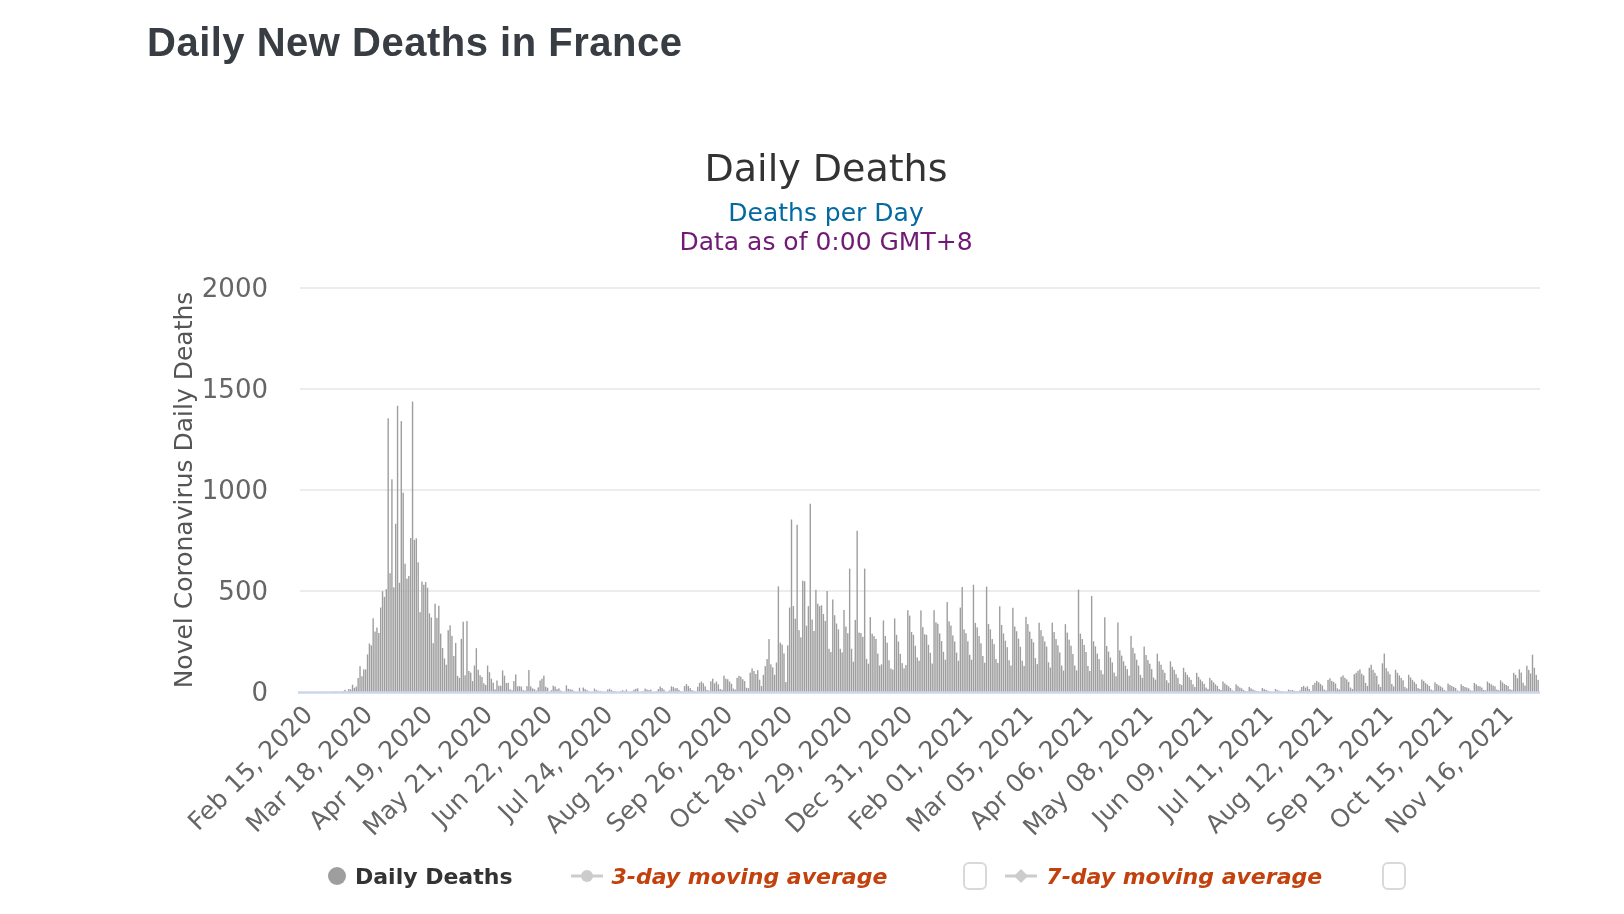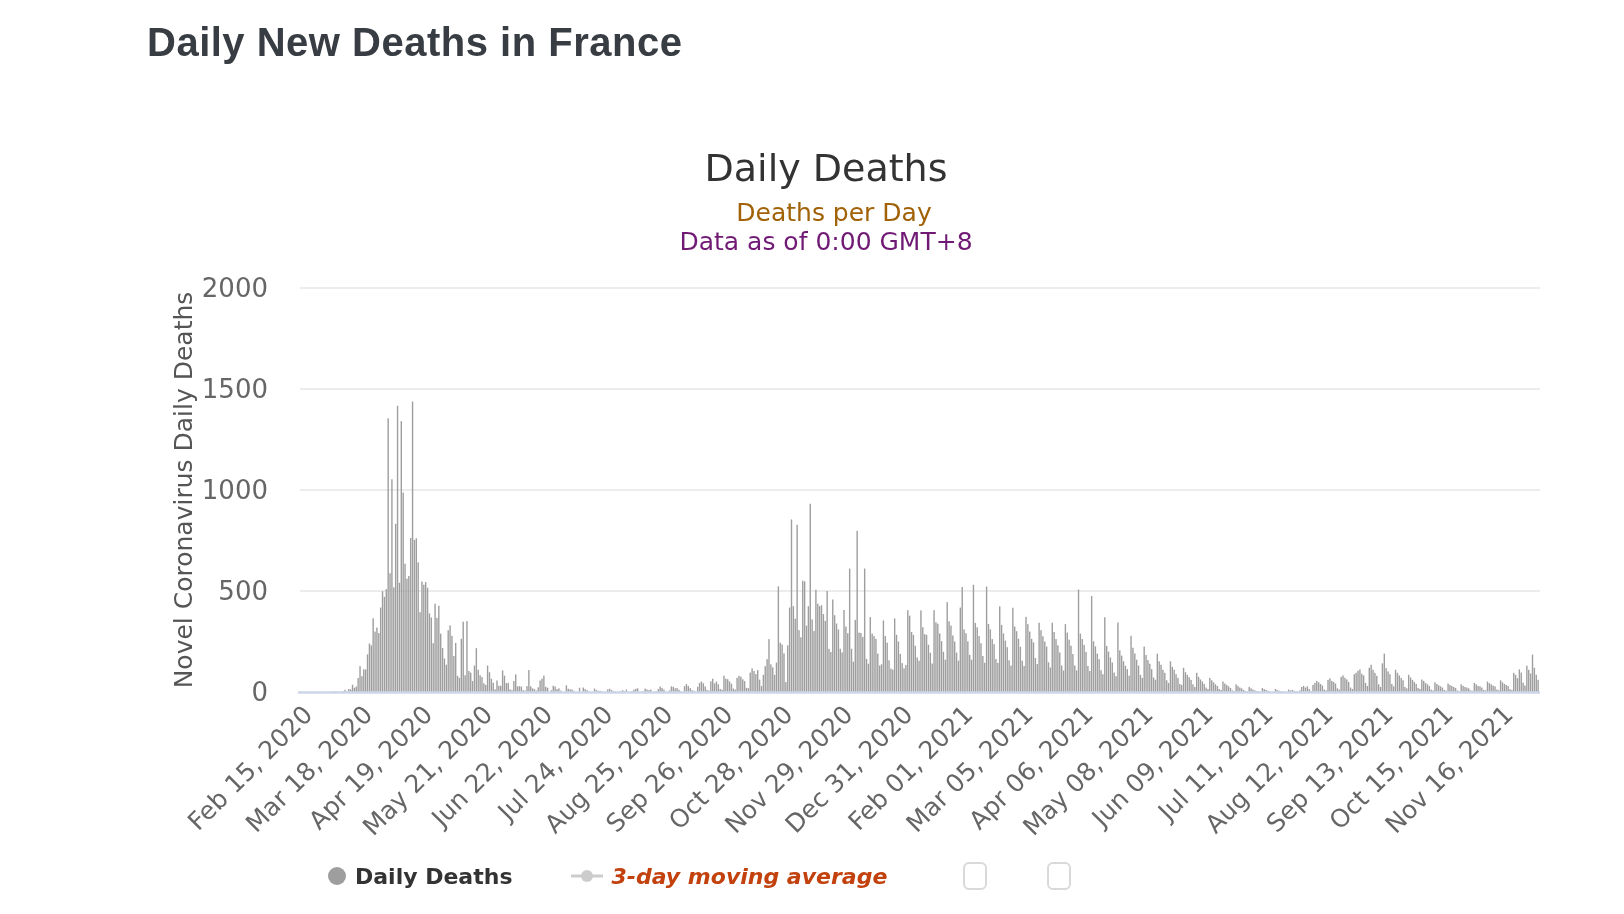--- a/index.html
+++ b/index.html
@@ -11,22 +11,22 @@
     position:absolute;left:147px;top:20px;margin:0;
     font-family:"Liberation Sans",sans-serif;
     font-size:40px;font-weight:700;color:#383d44;letter-spacing:0.5px;
   }
   .chart-head{position:absolute;left:112px;top:0;width:1428px;text-align:center;}
   .chart-title{
     position:absolute;left:0;top:146px;width:100%;
     font-size:38px;font-weight:400;color:#333333;
   }
   .chart-subtitle1{
-    position:absolute;left:8px;top:198px;width:100%;
-    font-size:25px;color:#a16207;
+    position:absolute;left:0;top:198px;width:100%;
+    font-size:25px;color:#0369a1;
   }
   .chart-subtitle2{
     position:absolute;left:0;top:227px;width:100%;
     font-size:25px;color:#701a75;
   }
   #chart-svg{position:absolute;left:0;top:0;}
   .legend{
     position:absolute;left:328px;top:860px;height:32px;
     display:flex;align-items:center;
   }
@@ -729,15 +729,22 @@
 
   <div class="legend-item disabled legend-item-3day">
     <svg class="marker-svg" width="36" height="24" viewBox="0 0 36 24">
       <line x1="2" y1="12" x2="34" y2="12" stroke="#cccccc" stroke-width="3"></line>
       <circle cx="18" cy="12" r="6" fill="#cccccc"></circle>
     </svg>
     <span class="legend-label">3-day moving average</span>
   </div>
   <span class="checkbox checkbox-3day"></span>
 
+  <div class="legend-item disabled legend-item-7day">
+    <svg class="marker-svg" width="36" height="24" viewBox="0 0 36 24">
+      <line x1="2" y1="12" x2="34" y2="12" stroke="#cccccc" stroke-width="3"></line>
+      <path d="M18 5 L25 12 L18 19 L11 12 Z" fill="#cccccc"></path>
+    </svg>
+    <span class="legend-label">7-day moving average</span>
+  </div>
   <span class="checkbox checkbox-7day"></span>
 
 </div>
 
 </body></html>

